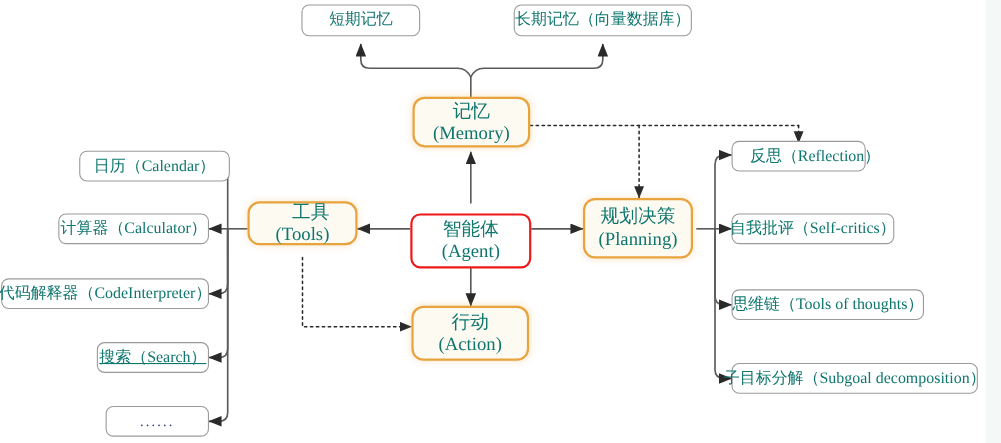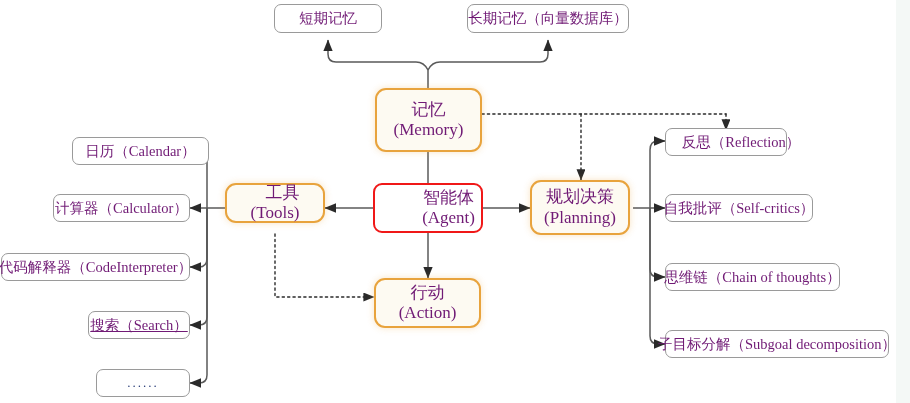--- a/index.html
+++ b/index.html
@@ -36,21 +36,21 @@
   .node {
     position: absolute;
     box-sizing: border-box;
     display: flex;
     align-items: center;
     justify-content: center;
     text-align: center;
     background: #ffffff;
     border: 1.2px solid #9a9a9a;
     border-radius: 7px;
-    color: #701a75;
+    color: #0f766e;
     font-size: 14.5px;
     line-height: 1.15;
     white-space: nowrap;
     padding: 0 6px;
   }
   .node.core {
     background: #fdfaf2;
     border: 2.5px solid #e8a33d;
     border-radius: 11px;
     font-size: 17px;
@@ -123,28 +123,28 @@
     <g stroke="#2a2a2a" stroke-width="1.4" fill="none" stroke-dasharray="2.2,3.2" stroke-linecap="round">
 
       <path d="M482,114 L726,114"></path>
       <path d="M581,114 L581,180" marker-end="url(#arrowDot)"></path>
       <path d="M726,114 L726,130" marker-end="url(#arrowDot)"></path>
 
       <path d="M275,234 L275,297 L374,297" marker-end="url(#arrowDot)"></path>
     </g>
   </svg>
 
-  <div class="node agent" style="left:373px; top:183px; width:110px; height:50px;justify-content:flex-end;">
+  <div class="node agent" style="left:373px; top:194px; width:110px; height:50px;">
     <span class="stack">
       <span class="cn">智能体</span>
       <span class="en">(Agent)</span>
     </span>
   </div>
 
-  <div class="node core" style="left:375px; top:88px; width:107px; height:64px;">
+  <div class="node core" style="left:375px; top:88px; width:107px; height:46px;">
     <span class="stack">
       <span class="cn">记忆</span>
       <span class="en">(Memory)</span>
     </span>
   </div>
 
   <div class="node core" style="left:225px; top:183px; width:100px; height:40px;text-align:right;">
     <span class="stack">
       <span class="cn">工具</span>
       <span class="en">(Tools)</span>
@@ -195,20 +195,20 @@
 
   <div class="node leaf" style="left:665px; top:128px; width:122px; height:28px;padding-left:36px;">
     <span>反思（Reflection）</span>
   </div>
 
   <div class="node leaf" style="left:665px; top:194px; width:148px; height:28px;">
     <span>自我批评（Self-critics）</span>
   </div>
 
   <div class="node leaf" style="left:665px; top:263px; width:175px; height:28px;">
-    <span>思维链（Chain of thoughts）</span>
+    <span>思维链（Tools of thoughts）</span>
   </div>
 
   <div class="node leaf" style="left:665px; top:330px; width:224px; height:28px;">
     <span>子目标分解（Subgoal decomposition）</span>
   </div>
 
 </div>
 
 </body></html>

